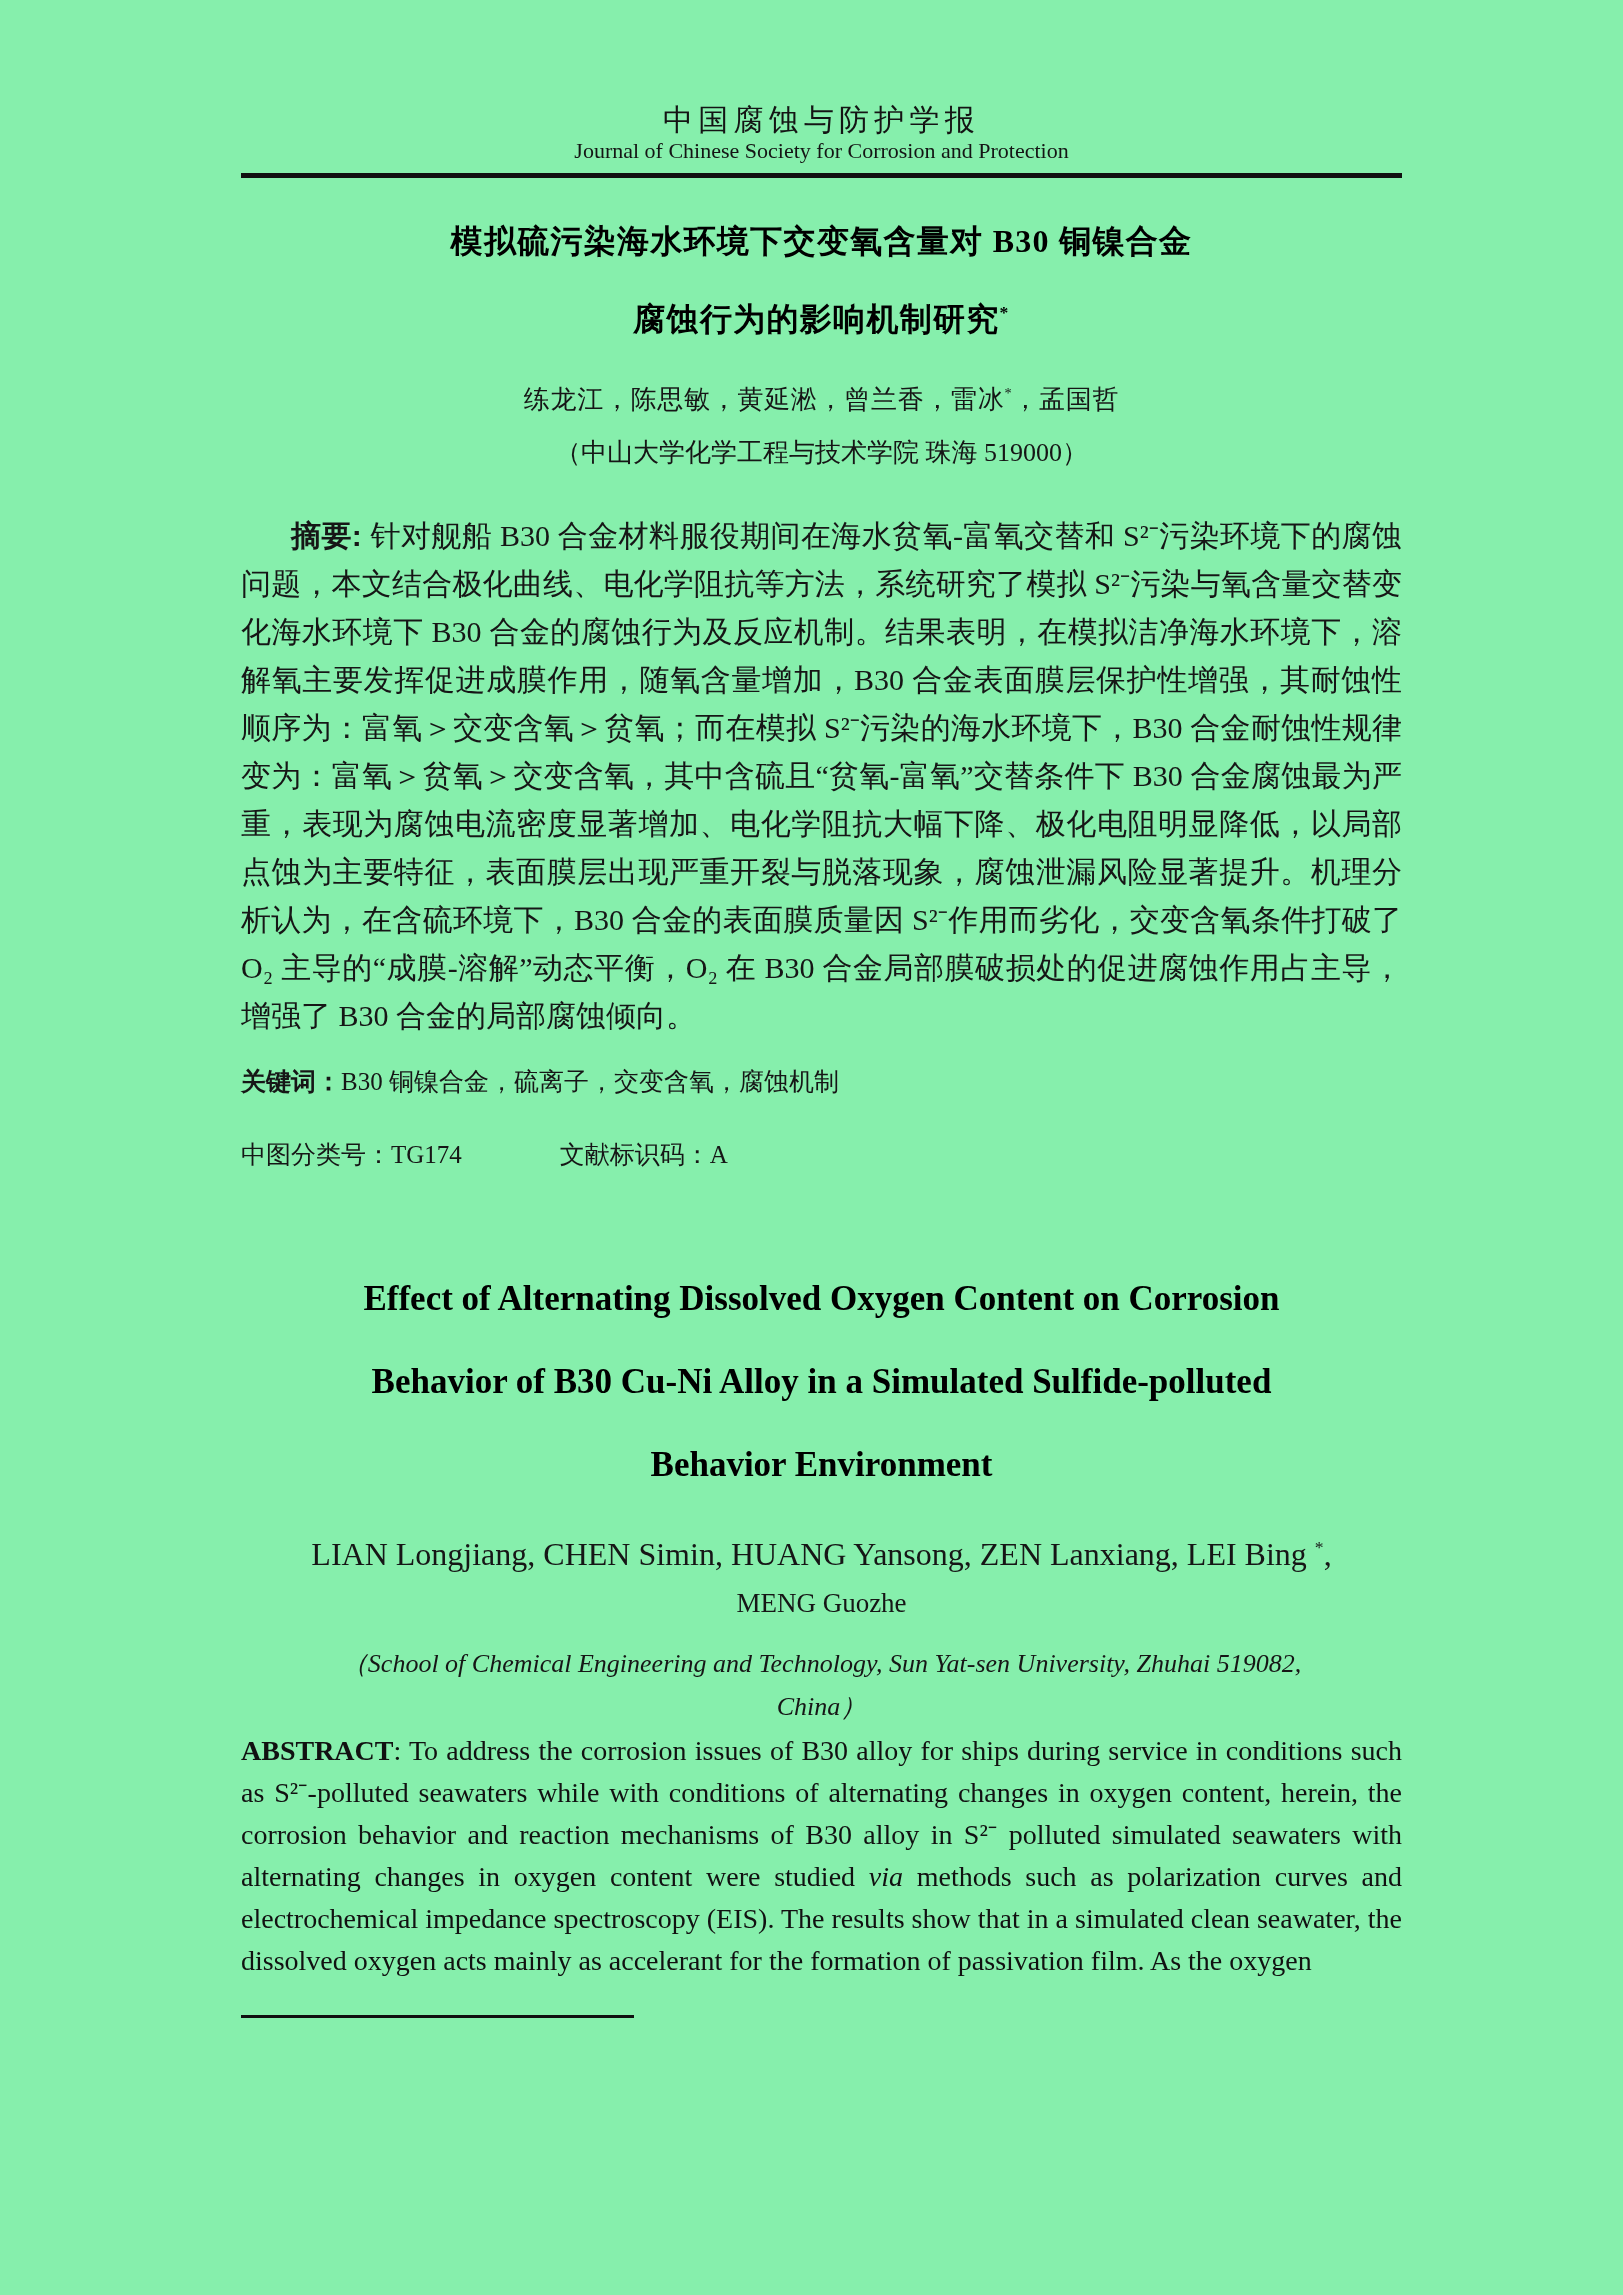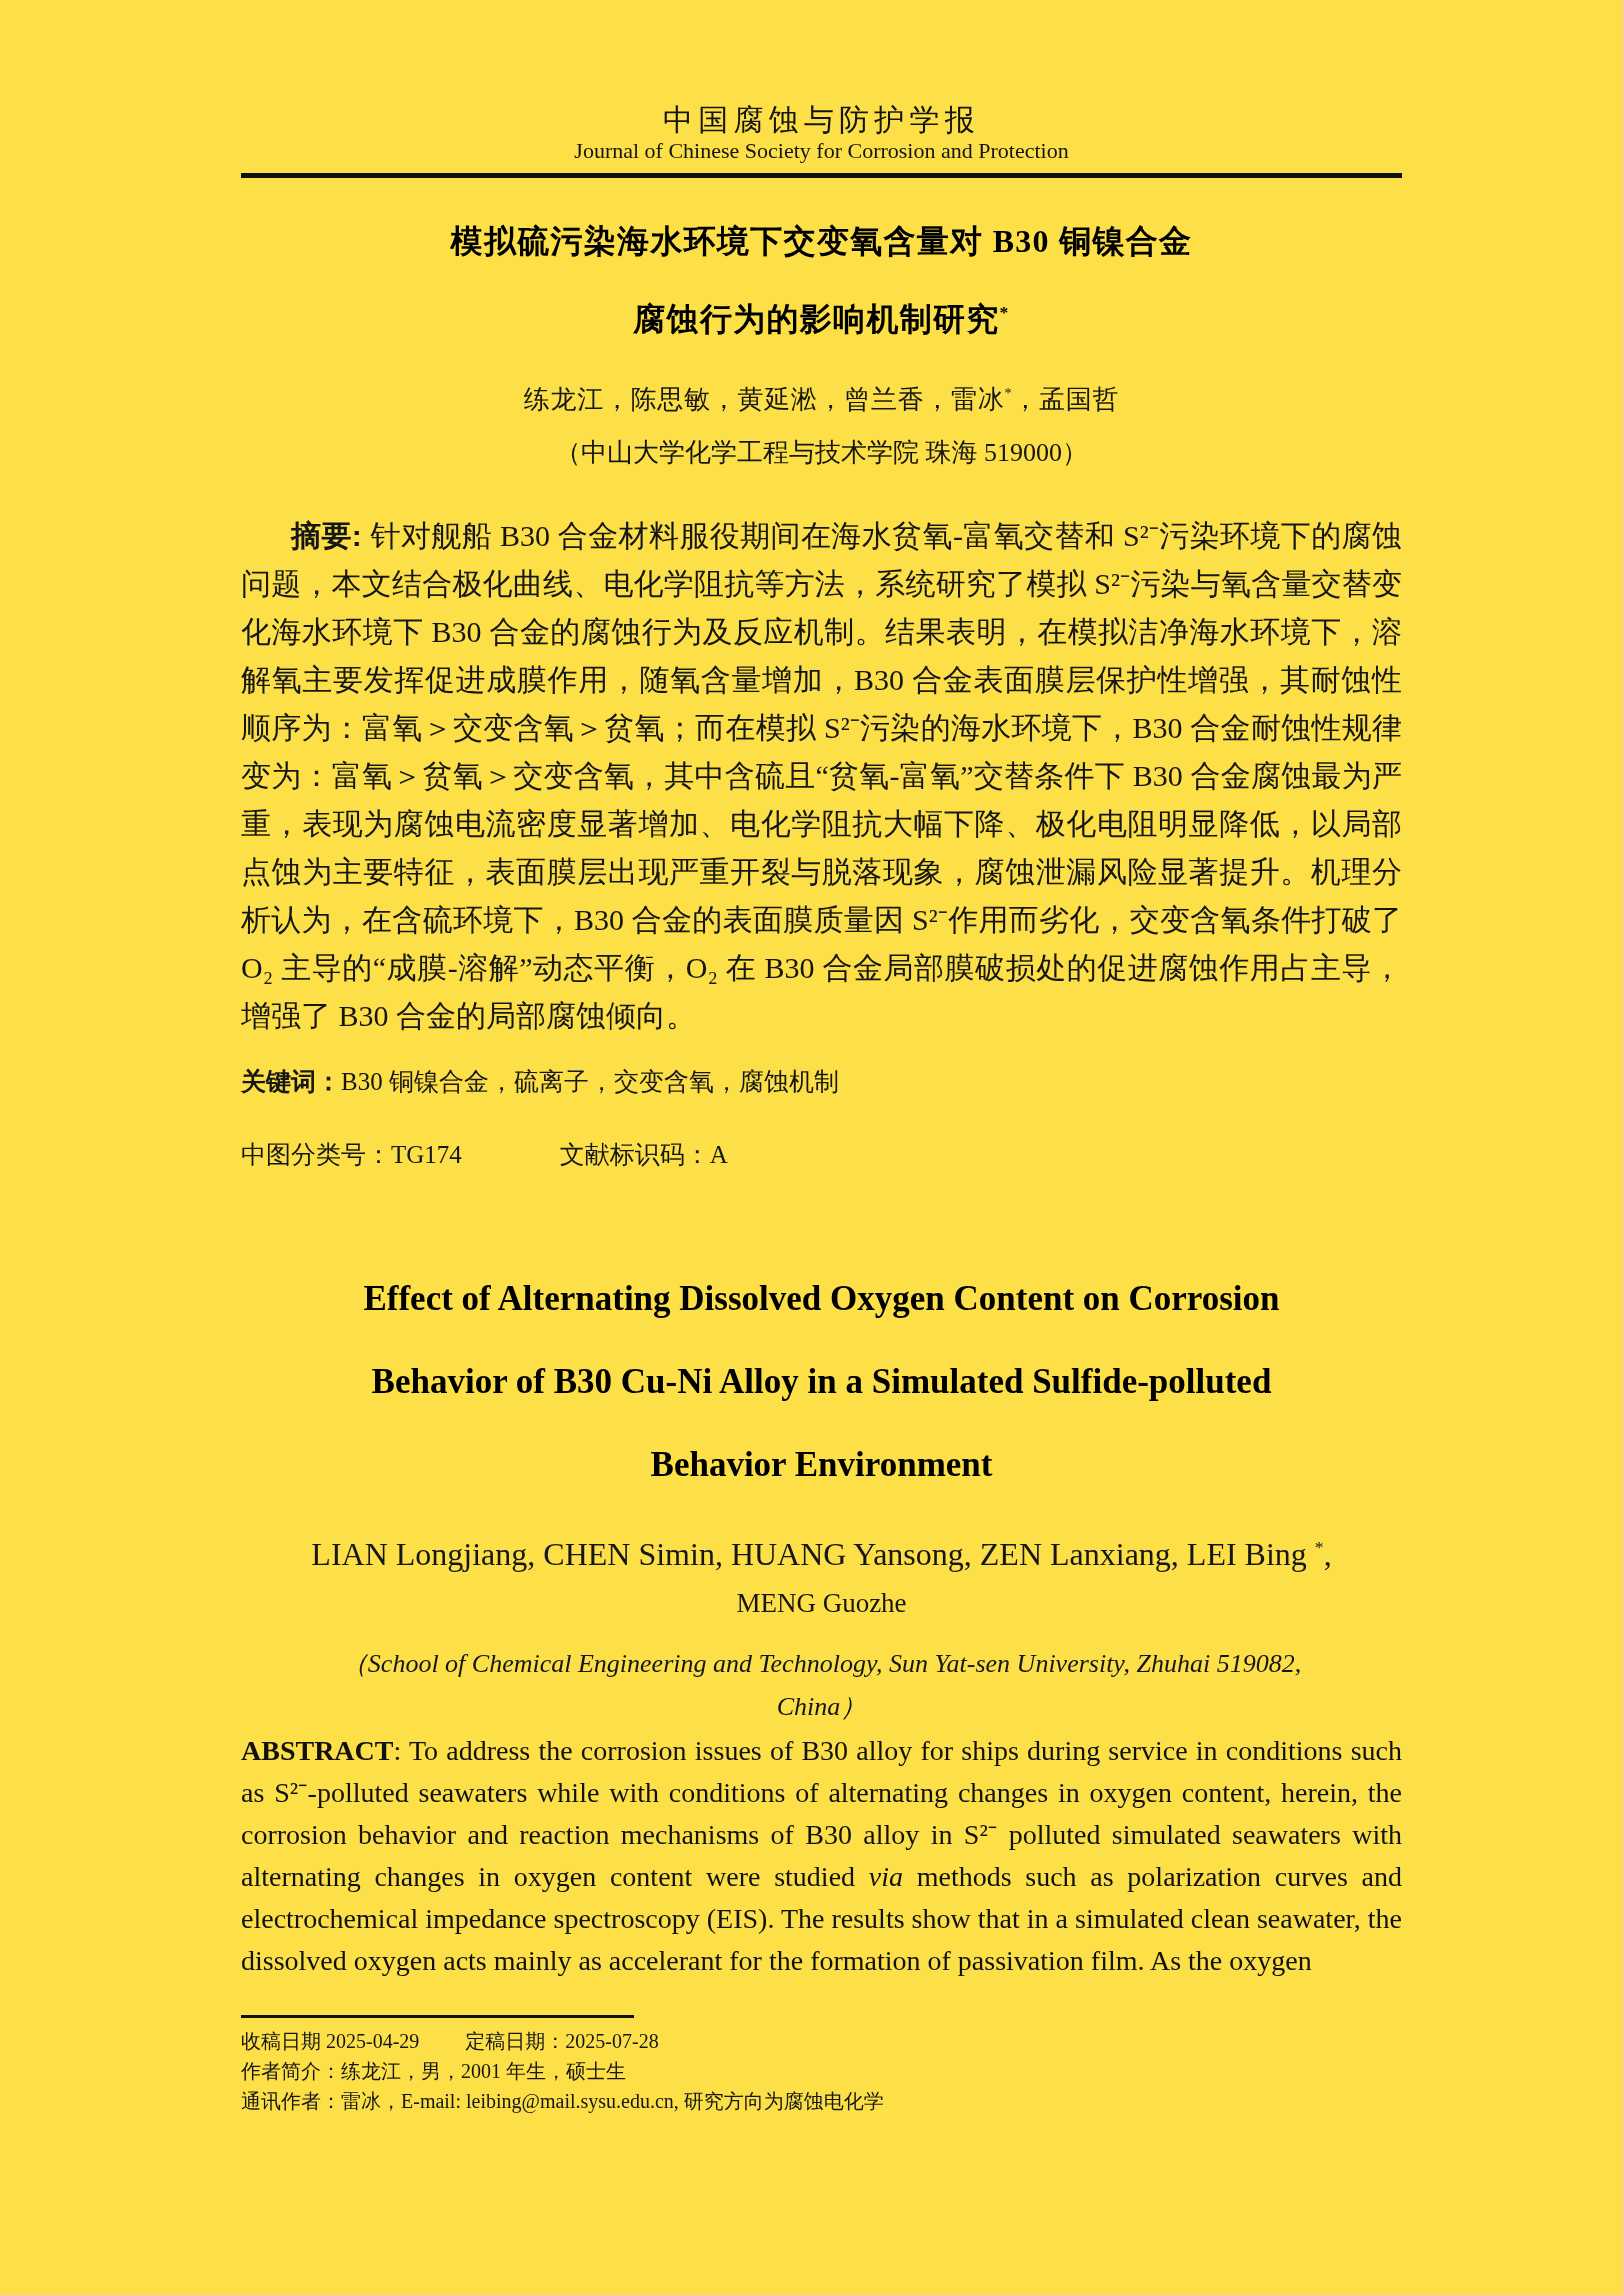--- a/index.html
+++ b/index.html
@@ -2,21 +2,21 @@
 <html style="font-size:10.5px"><head>
 <meta charset="utf-8">
 <style>
   html, body { margin: 0; padding: 0; background: #ffffff; }
   * { box-sizing: border-box; }
 
   .page {
     position: relative;
     width: 1623px;
     height: 2295px;
-    background: #fde047;
+    background: #86efac;
     color: #111111;
     font-family: "Liberation Serif", serif;
     overflow: hidden;
   }
 
   .content {
     margin-left: 241px;
     width: 1161px;
     padding-top: 105px;
   }
@@ -181,21 +181,16 @@
     <div class="authors-en1 center"><span>LIAN Longjiang, CHEN Simin, HUANG Yansong, ZEN Lanxiang, LEI Bing </span><sup class="mark">*</sup><span>,</span></div>
     <div class="authors-en2 center">MENG Guozhe</div>
 
     <div class="affil-en l1 center">（School of Chemical Engineering and Technology, Sun Yat-sen University, Zhuhai 519082,</div>
     <div class="affil-en l2 center">China）</div>
 
 
     <p class="abs-en"><span class="label">ABSTRACT</span><span>: </span><span>To address the corrosion issues of B30 alloy for ships during service in conditions such as S²⁻-polluted seawaters while with conditions of alternating changes in oxygen content, herein, the corrosion behavior and reaction mechanisms of B30 alloy in S²⁻ polluted simulated seawaters with alternating changes in oxygen content were studied </span><span class="via">via</span><span> methods such as polarization curves and electrochemical impedance spectroscopy (EIS). The results show that in a simulated clean seawater, the dissolved oxygen acts mainly as accelerant for the formation of passivation film. As the oxygen</span></p>
 
     <div class="footrule"></div>
-    <div class="footnote">
-      <div><span>收稿日期 2025-04-29</span><span class="gap2"></span><span>定稿日期：2025-07-28</span></div>
-      <div>作者简介：练龙江，男，2001 年生，硕士生</div>
-      <div>通讯作者：雷冰，E-mail: leibing@mail.sysu.edu.cn, 研究方向为腐蚀电化学</div>
-    </div>
 
   </div>
 </div>
 
 
 </body></html>

